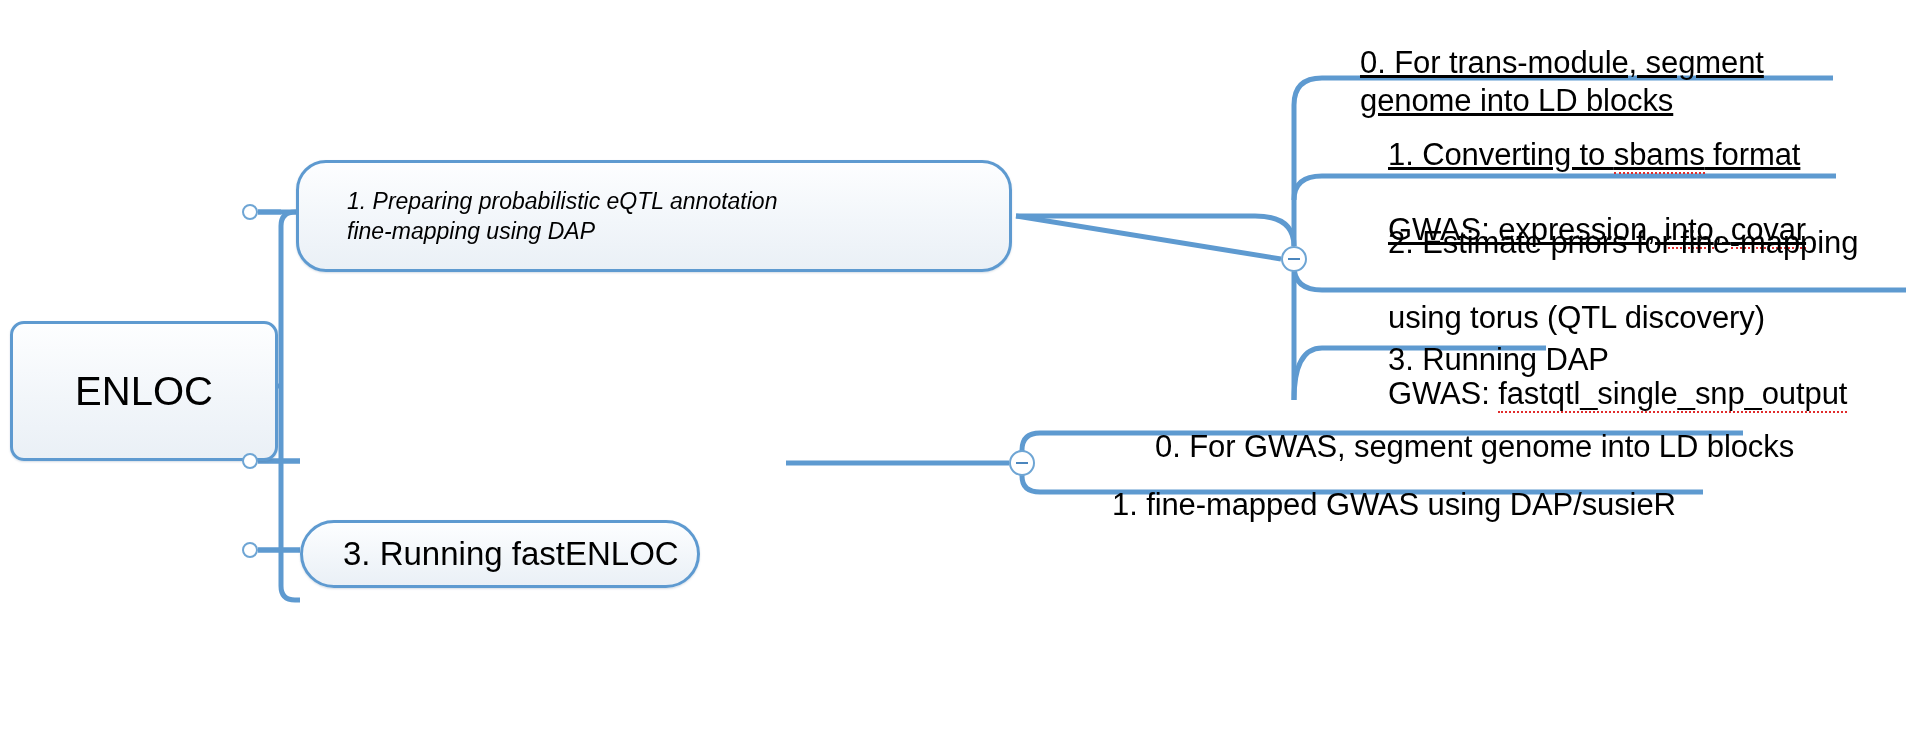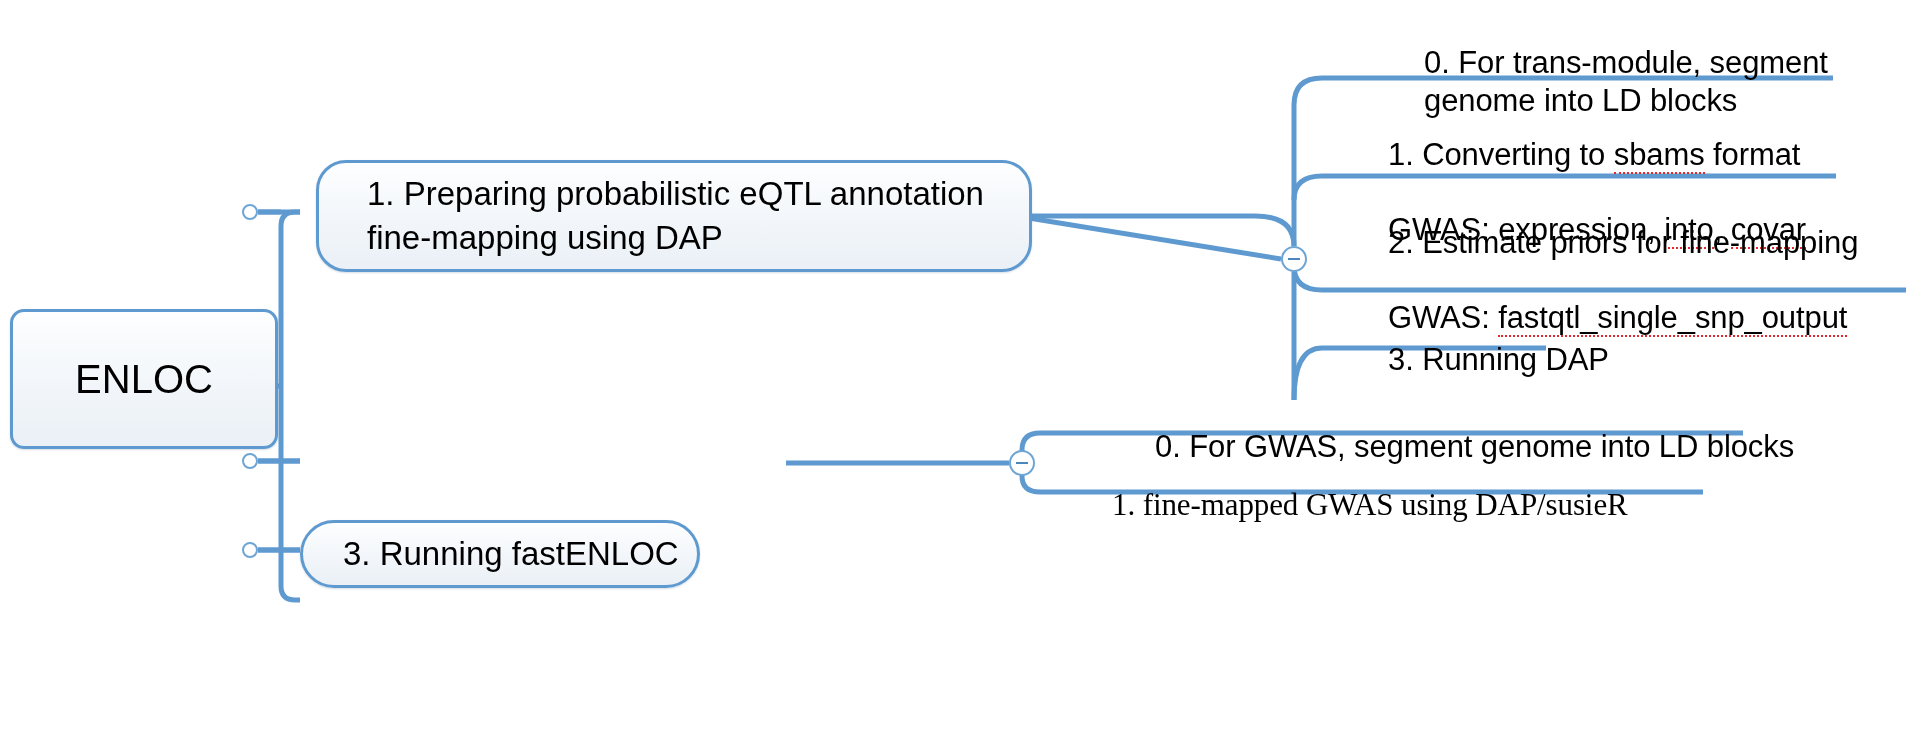--- a/index.html
+++ b/index.html
@@ -22,33 +22,34 @@
     background:linear-gradient(180deg,#fdfeff 0%,#f2f6fa 55%,#eaf0f6 100%);
     border:3px solid #5e9ad0;
     color:#000000;
     display:flex;
     align-items:center;
     box-shadow:0 1px 2px rgba(90,120,150,.25);
   }
   .node .txt{display:block;white-space:pre-line;}
 
   #node-root{
-    left:10px;top:309px;width:268px;height:140px;
+    left:10px;top:321px;width:268px;height:140px;
     border-radius:14px;
     justify-content:center;
     font-size:40px;
     line-height:1.15;
     text-align:right;
   }
   #node-b1{
-    left:316px;top:160px;width:716px;height:112px;
+    left:296px;top:160px;width:716px;height:112px;
     border-radius:30px;
     padding-left:48px;
-    font-size:33px;
+    font-size:23px;
     line-height:1.32;
+    font-style:italic;
   }
   #node-b2{
     left:300px;top:430px;width:486px;height:68px;
     border-radius:34px;
     padding-left:40px;
     font-size:33px;
     line-height:1.2;
   }
   #node-b3{
     left:300px;top:520px;width:400px;height:68px;
@@ -61,26 +62,26 @@
 
   
   .leaf{
     position:absolute;
     color:#000;
     font-size:31px;
     line-height:1.22;
     white-space:pre-line;
     letter-spacing:-0.1px;
   }
-  #leaf-1-0{left:1424px;top:6px;}
-  #leaf-1-1{left:1388px;top:98px;}
+  #leaf-1-0{left:1360px;top:6px;text-decoration:underline;}
+  #leaf-1-1{left:1388px;top:98px;text-decoration:underline;}
   #leaf-1-2{left:1388px;top:186px;}
   #leaf-1-3{left:1388px;top:303px;}
   #leaf-2-0{left:1112px;top:390px;margin-left:43px;}
-  #leaf-2-1{left:1112px;top:448px;font-family:Liberation Serif, serif;}
+  #leaf-2-1{left:1112px;top:448px;}
 
   
   .sp{
     position:relative;
     border-bottom:2px dotted #e02c2c;
   }
 
   
   .collapse{
     position:absolute;
@@ -182,20 +183,21 @@
 genome into LD blocks</span>
   </div>
 
   <div class="leaf" id="leaf-1-1">
     <div><span>1. Converting to </span><span class="sp">sbams</span><span> format</span></div>
     <div><span>GWAS: expression, </span><span class="sp">into</span><span>, </span><span class="sp">covar</span></div>
   </div>
 
   <div class="leaf" id="leaf-1-2">
     <div>2. Estimate priors for fine-mapping</div>
+    <div>using torus (QTL discovery)</div>
     <div><span>GWAS: </span><span class="sp">fastqtl_single_snp_output</span></div>
   </div>
 
   <div class="leaf" id="leaf-1-3">
     <span>3. Running DAP</span>
   </div>
 
   <div class="leaf" id="leaf-2-0">
     <span>0. For GWAS, segment genome into LD blocks</span>
   </div>

